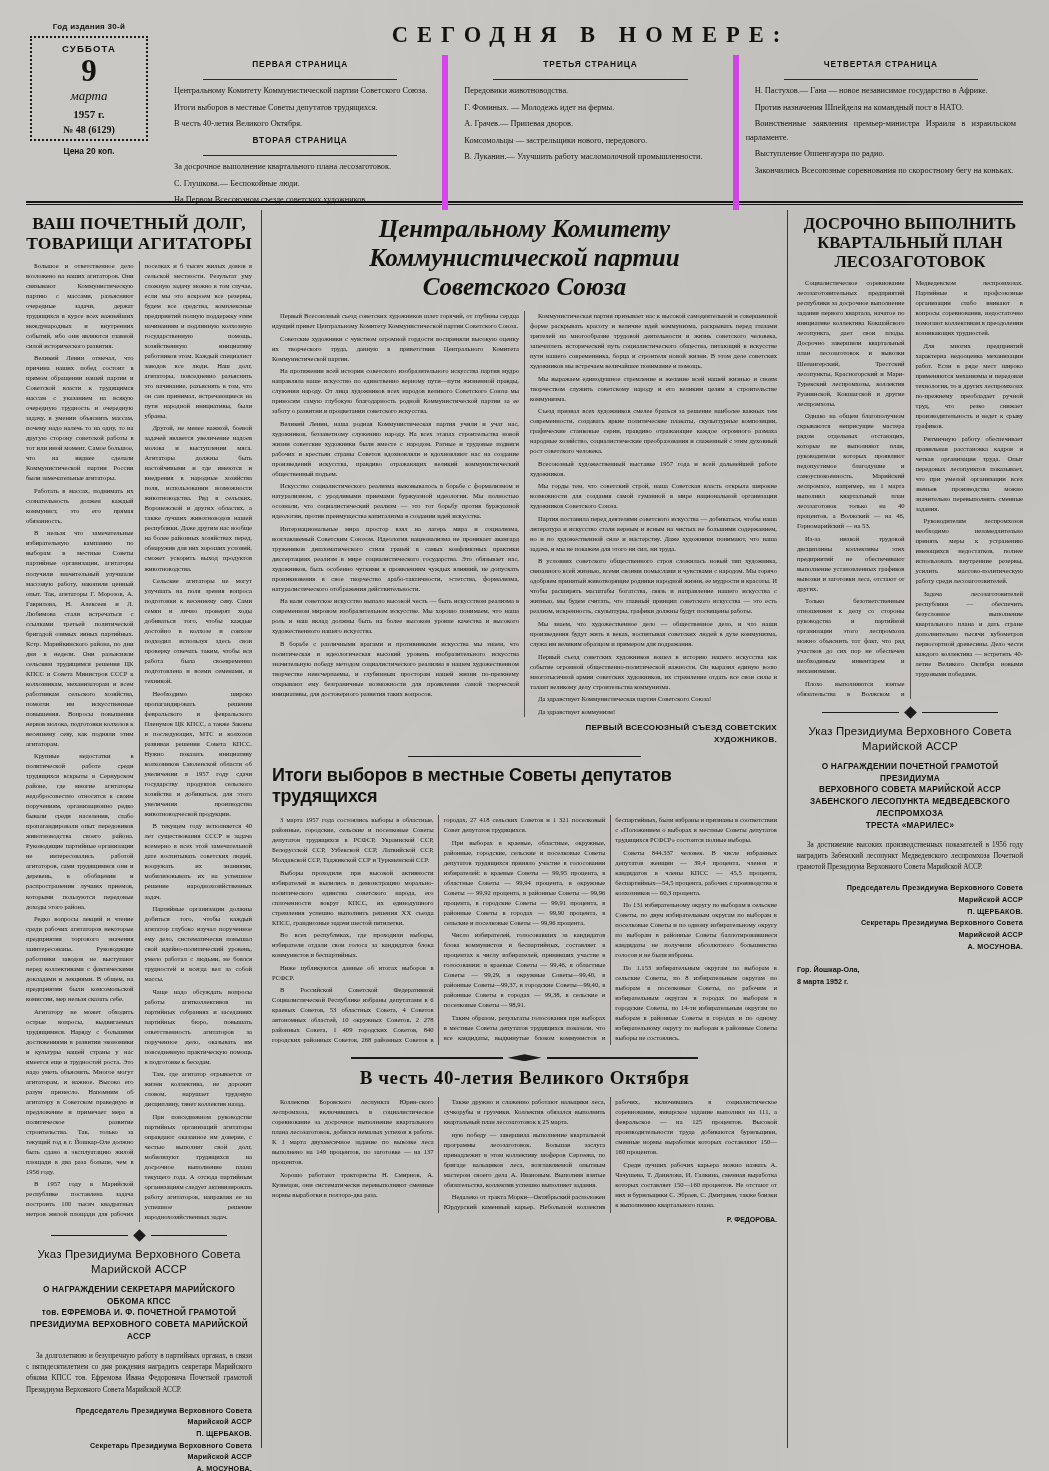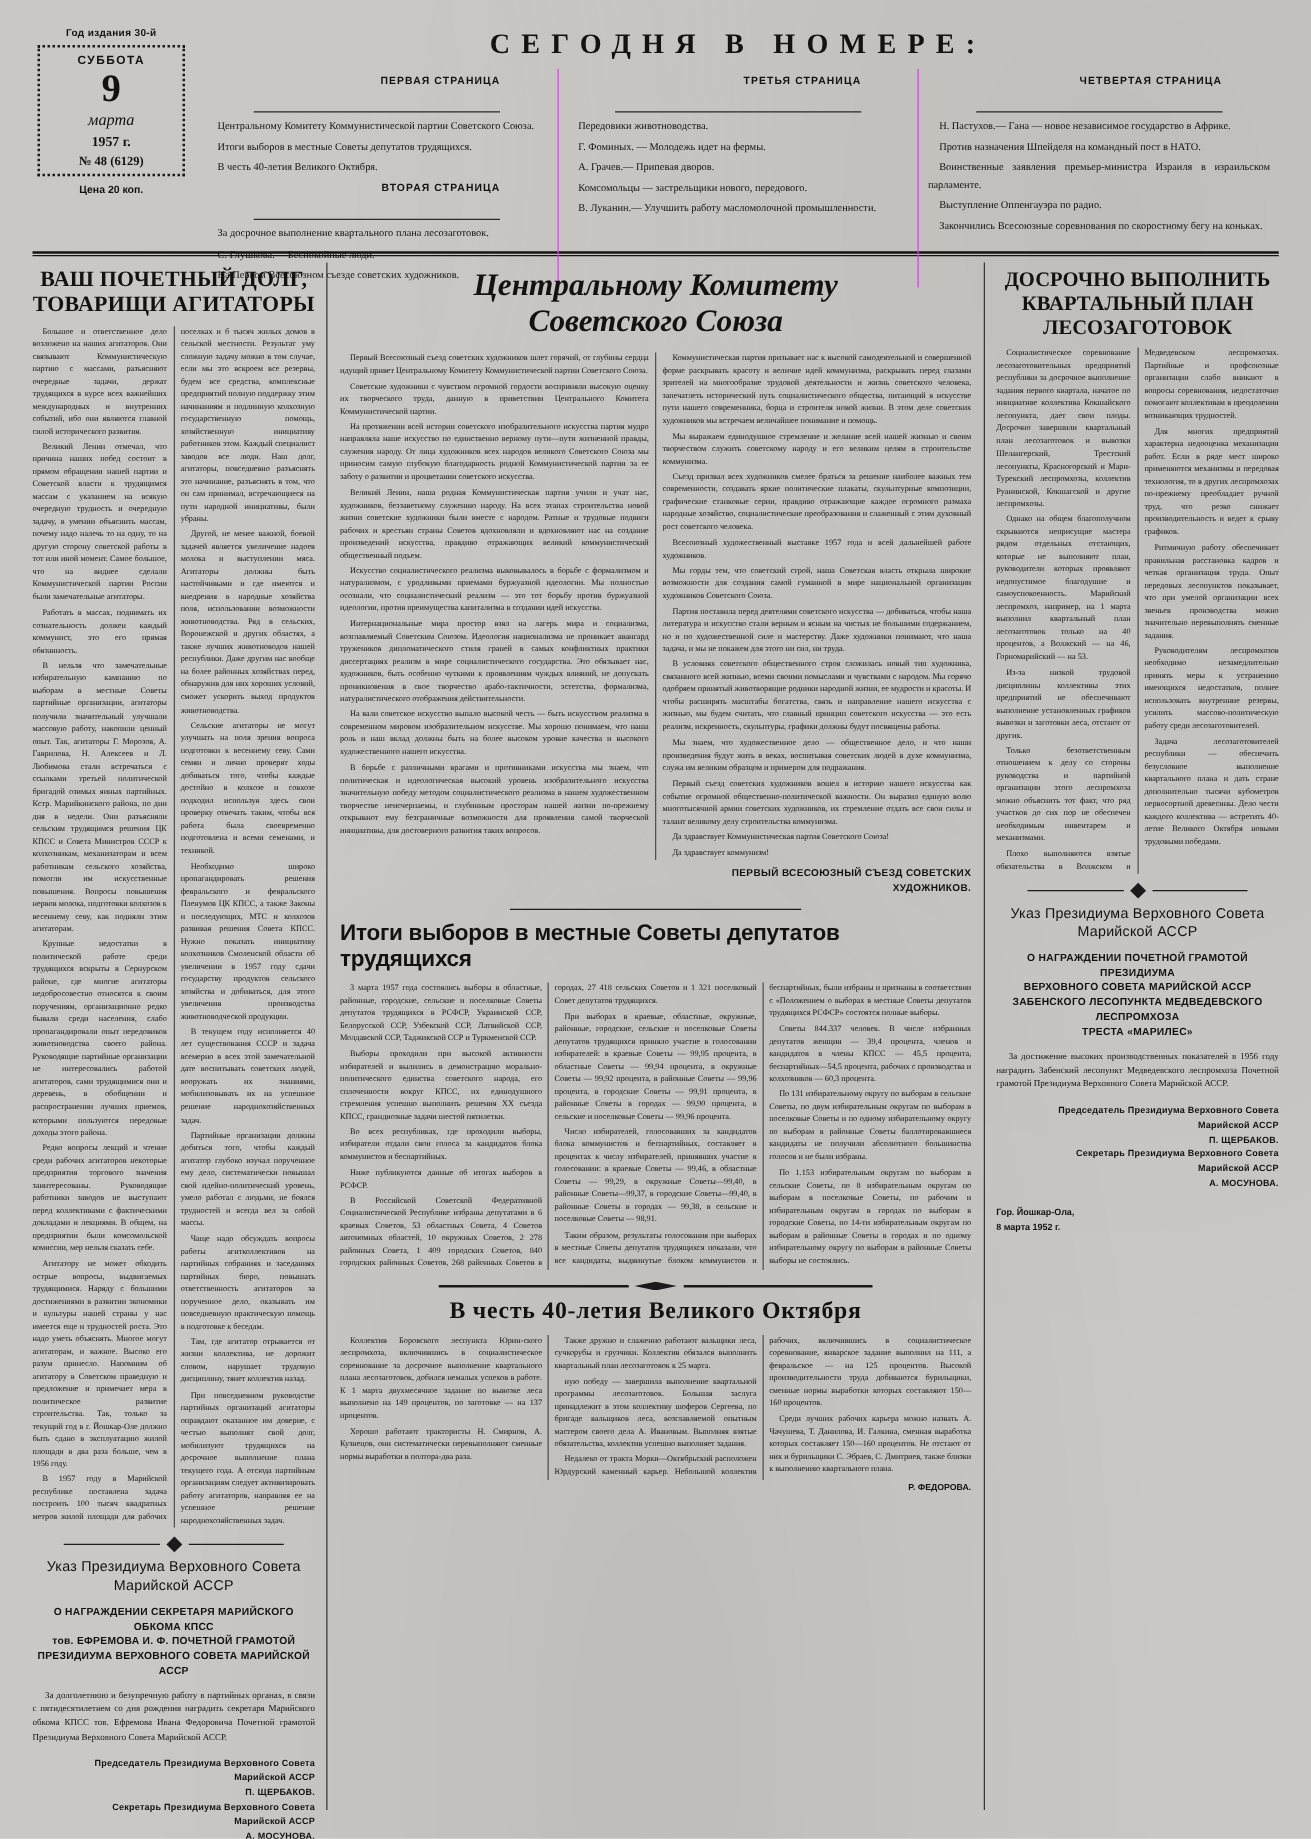--- a/index.html
+++ b/index.html
@@ -43,23 +43,23 @@
   .dmon{font-family:"Liberation Serif",serif;font-style:italic;font-size:13px;margin-top:1px;}
   .dyear{font-family:"Liberation Serif",serif;font-size:11px;font-weight:bold;margin-top:4px;}
   .dnumber{font-family:"Liberation Serif",serif;font-size:10px;font-weight:bold;margin-top:4px;}
   .price{font-family:"Liberation Sans",sans-serif;font-size:8.4px;font-weight:bold;margin-top:5px;}
 
   .mh-right{flex:1;padding-left:10px;}
   .today-title{font-family:"Liberation Serif",serif;font-weight:bold;font-size:22.5px;
     letter-spacing:9px;text-align:center;margin:2px 0 7px;}
   .toc{display:flex;}
   .toc-col{flex:1;padding:0 7px;font-size:8.3px;line-height:1.62;}
-  .toc-col + .toc-col{border-left:1px solid #d946ef;}
+  .toc-col + .toc-col{border-left:6px solid #d946ef;}
   .toc-head{font-family:"Liberation Sans",sans-serif;font-weight:bold;font-size:8.3px;
-    letter-spacing:.9px;text-align:right;padding-bottom:18px;margin:3px auto 4px;
+    letter-spacing:.9px;text-align:center;padding-bottom:8px;margin:3px auto 4px;
     border-bottom:1px solid #2b2926;width:72%;}
   .toc-it{text-indent:9px;margin-bottom:3px;text-align:justify;}
   .mh-rule{height:4px;border-top:2.6px solid #151515;border-bottom:1.2px solid #151515;margin-top:6px;}
 
   
   .body-wrap{display:flex;margin-top:5px;height:1238px;}
   .zone{position:relative;}
   .zone-l{width:236px;flex:0 0 236px;padding-right:9px;border-right:1px solid #3a3835;}
   .zone-c{flex:1;padding:0 10px;}
   .zone-r{width:236px;flex:0 0 236px;padding-left:9px;border-left:1px solid #3a3835;}
@@ -212,20 +212,21 @@
             <div>Марийской АССР</div>
             <div>А. МОСУНОВА.</div>
           </div>
 
       </div>
     </div>
 
     <div class="zone zone-c">
       <h1 class="hd-c">
         <div>Центральному Комитету</div>
+        <div>Коммунистической партии</div>
         <div>Советского Союза</div>
       </h1>
       <div class="cols2" id="center-body">
           <p class="txt">Первый Всесоюзный съезд советских художников шлет горячий, от глубины сердца идущий привет Центральному Комитету Коммунистической партии Советского Союза.</p>
           <p class="txt">Советские художники с чувством огромной гордости восприняли высокую оценку их творческого труда, данную в приветствии Центрального Комитета Коммунистической партии.</p>
           <p class="txt">На протяжении всей истории советского изобразительного искусства партия мудро направляла наше искусство по единственно верному пути—пути жизненной правды, служения народу. От лица художников всех народов великого Советского Союза мы приносим самую глубокую благодарность родной Коммунистической партии за ее заботу о развитии и процветании советского искусства.</p>
           <p class="txt">Великий Ленин, наша родная Коммунистическая партия учили и учат нас, художников, беззаветному служению народу. На всех этапах строительства новой жизни советские художники были вместе с народом. Ратные и трудовые подвиги рабочих и крестьян страны Советов вдохновляли и вдохновляют нас на создание произведений искусства, правдиво отражающих великий коммунистический общественный подъем.</p>
           <p class="txt">Искусство социалистического реализма выковывалось в борьбе с формализмом и натурализмом, с уродливыми приемами буржуазной идеологии. Мы полностью осознали, что социалистический реализм — это тот борьбу против буржуазной идеологии, против преимущества капитализма в создании идей искусства.</p>
           <p class="txt">Интернациональные мира простор взял на лагерь мира и социализма, возглавляемый Советским Союзом. Идеология национализма не проникает авангард тружеников дипломатического стиля граней в самых конфликтных практики диссертациях реализм в мире социалистического государства. Это обязывает нас, художников, быть особенно чуткими к проявлениям чуждых влияний, не допускать проникновения в свое творчество арабо-тактичности, эстетства, формализма, натуралистического отображения действительности.</p>
           <p class="txt">На вали советское искусство выпало высокой честь — быть искусством реализма в современном мировом изобразительном искусстве. Мы хорошо понимаем, что наша роль и наш вклад должны быть на более высоком уровне качества и высокого художественного нашего искусства.</p>

